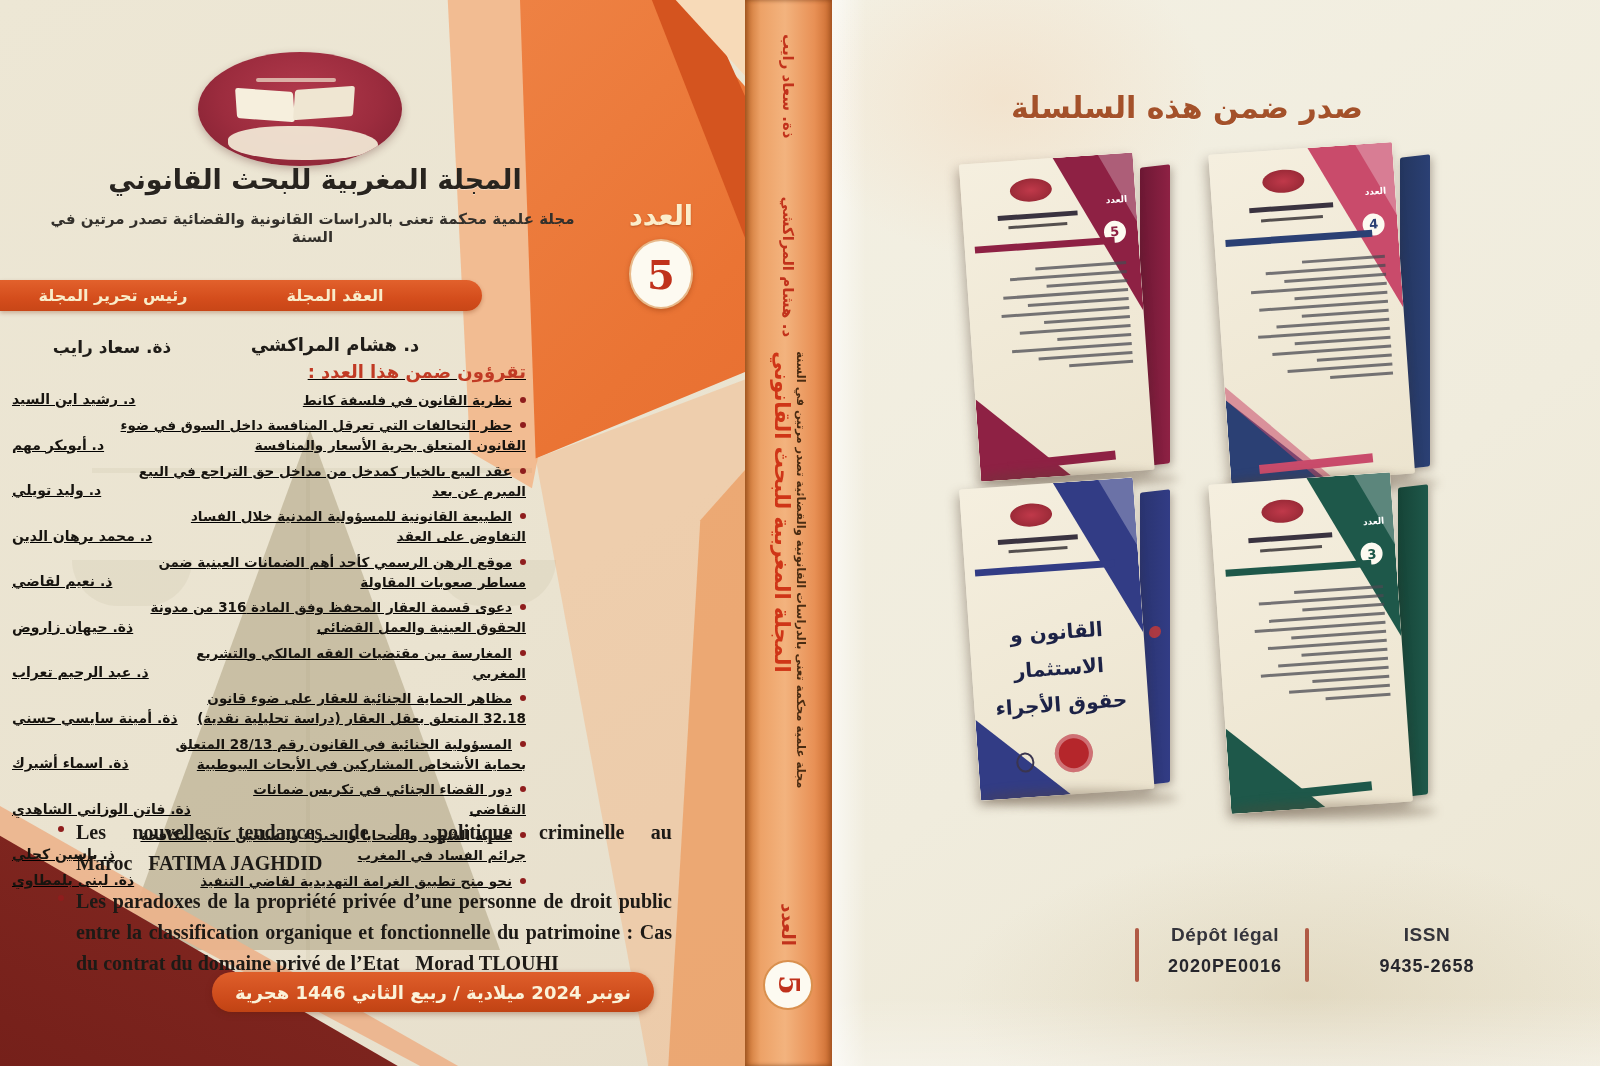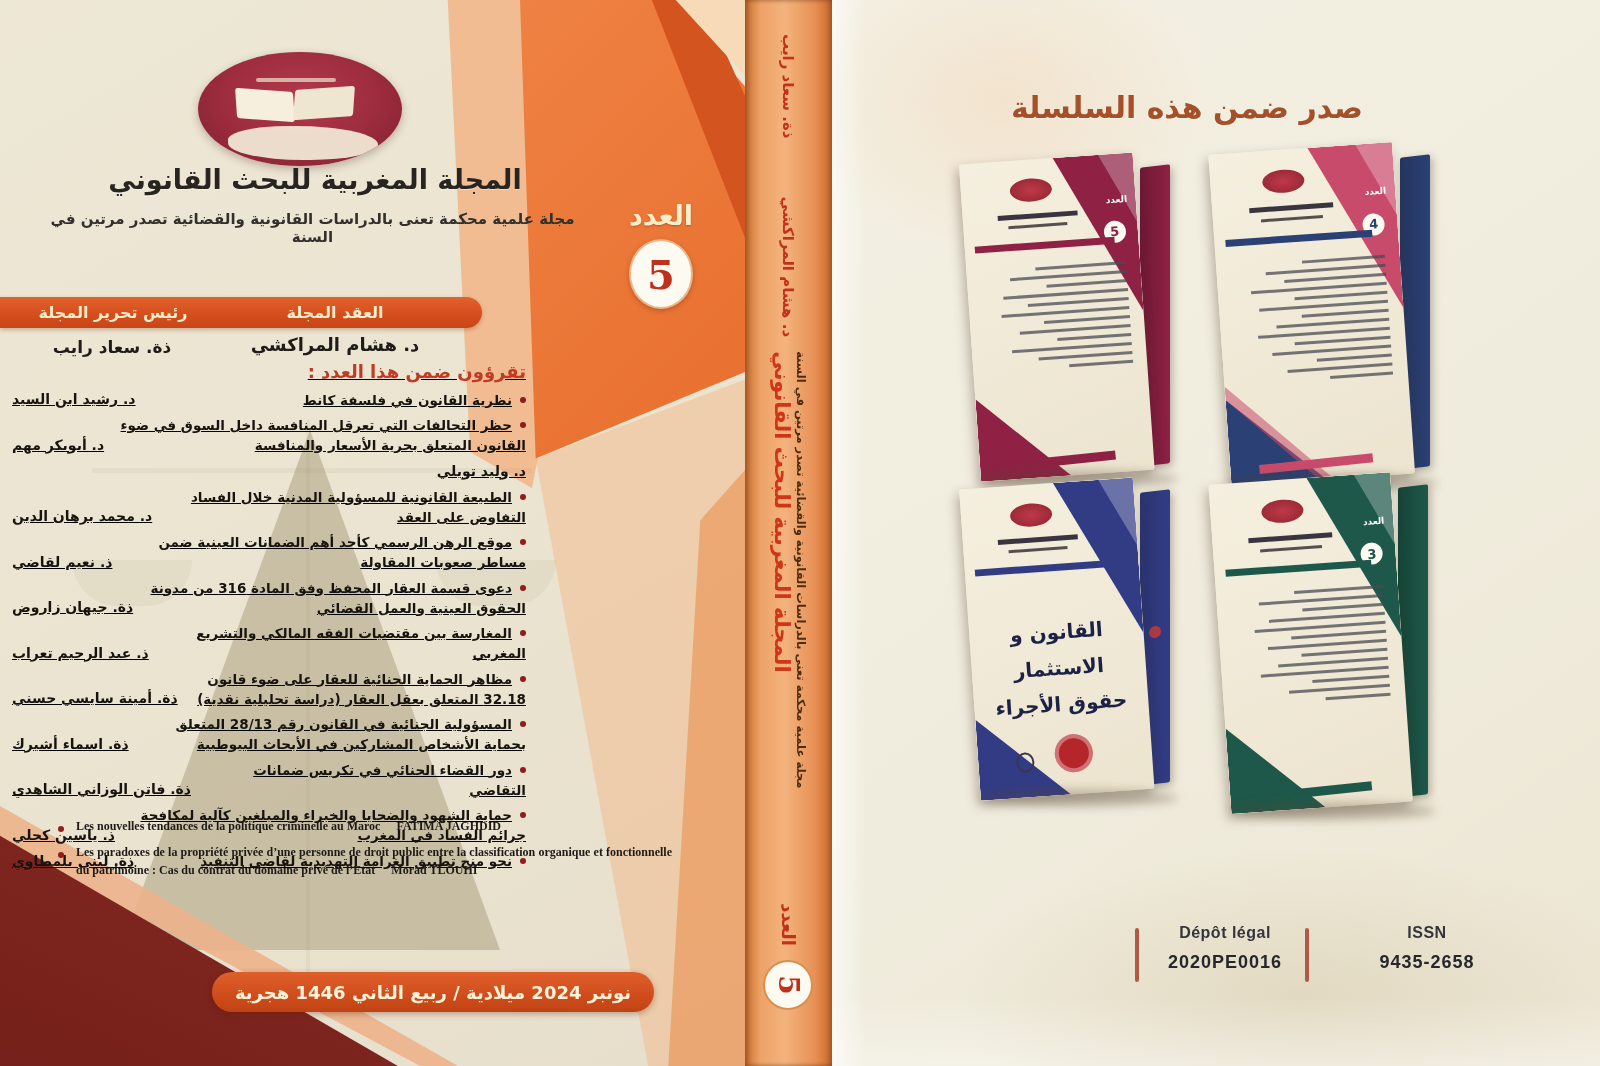--- a/index.html
+++ b/index.html
@@ -37,39 +37,39 @@
             font-size:27px;font-weight:700;color:#28241f;letter-spacing:-.5px;text-shadow:0 1px 0 rgba(255,255,255,.4);}
   .fc-sub{position:absolute;left:40px;top:210px;width:545px;text-align:center;
           font-size:15px;font-weight:700;color:#33302b;}
 
   .issue-blk{position:absolute;left:596px;top:200px;width:130px;text-align:center;}
   .issue-word{font-size:27px;font-weight:700;color:#fbeecb;text-shadow:0 1px 2px rgba(120,40,0,.4);letter-spacing:2px;}
   .issue-oval{margin:8px auto 0;width:60px;height:66px;border-radius:50%;background:#fdfaf1;border:2px solid #e8b98a;
               display:flex;align-items:center;justify-content:center;box-shadow:0 2px 5px rgba(120,40,0,.35);}
   .issue-num{font-family:"DejaVu Serif",serif;font-size:40px;font-weight:700;color:#c0311c;}
 
-  .rolebar{position:absolute;left:0;top:297px;width:482px;height:31px;border-radius:0 17px 17px 0;
+  .rolebar{position:absolute;left:0;top:280px;width:482px;height:31px;border-radius:0 17px 17px 0;
            background:linear-gradient(180deg,#e2612c 0%,#d44d1c 60%,#c84617 100%);box-shadow:0 2px 4px rgba(120,40,0,.3);}
   .rolebar span{position:absolute;top:0;height:31px;line-height:31px;text-align:center;
                 color:#f9ecc9;font-size:16px;font-weight:700;}
   .role-editor{left:18px;width:190px;}
   .role-director{left:240px;width:190px;}
   .name{position:absolute;font-weight:700;color:#1f1c18;text-align:center;}
   .name-director{left:240px;top:334px;width:190px;font-size:18px;}
   .name-editor{left:22px;top:337px;width:180px;font-size:17px;}
 
   .contents{position:absolute;left:12px;top:361px;width:514px;direction:rtl;text-decoration:underline;}
   .contents-head{font-size:18px;font-weight:700;color:#c13a24;margin-bottom:7px;}
   .art{display:flex;align-items:flex-end;gap:10px;margin-bottom:5px;font-weight:700;color:#17140f;}
   .art .t{flex:1;font-size:13.5px;line-height:1.5;}
   .art .t::before{content:"";display:inline-block;width:6px;height:6px;border-radius:50%;background:#8f1d1d;margin-left:8px;vertical-align:2px;}
   .art .a{white-space:nowrap;font-size:14px;line-height:1.5;}
 
   .fr-list{position:absolute;left:58px;top:817px;width:614px;direction:ltr;
-           font-family:"Liberation Serif",serif;font-size:12px;font-weight:700;color:#1d1a16;text-align:justify;line-height:1.55;}
+           font-family:"Liberation Serif",serif;font-size:20px;font-weight:700;color:#1d1a16;text-align:justify;line-height:1.55;}
   .fr-item{margin-bottom:7px;padding-left:18px;position:relative;}
   .fr-item::before{content:"";position:absolute;left:0;top:9px;width:6px;height:6px;border-radius:50%;background:#8f1d1d;}
   .fr-item .fa{margin-left:16px;}
 
   .datebar{position:absolute;left:212px;top:972px;width:442px;height:40px;border-radius:20px;
            background:linear-gradient(180deg,#df5f2b 0%,#cc4a1a 70%,#c04314 100%);
            display:flex;align-items:center;justify-content:center;
            color:#fbf2d8;font-size:18px;font-weight:700;box-shadow:0 2px 6px rgba(100,30,0,.35);direction:rtl;}
 
   
@@ -135,21 +135,21 @@
            box-shadow:inset 0 0 0 4px rgba(255,255,255,.35);}
   .bk-mark{position:absolute;left:22%;bottom:8%;width:14px;height:16px;border:2px solid #3a3550;border-radius:50%;}
 
   .legal{position:absolute;left:0;top:924px;width:768px;height:80px;font-family:"Liberation Sans",sans-serif;}
   .tick{position:absolute;top:4px;width:4px;height:54px;background:#b05a45;border-radius:2px;}
   .tick1{left:303px;}
   .tick2{left:473px;}
   .legal-grp{position:absolute;top:0;text-align:center;color:#34343b;font-weight:700;}
   .grp-depot{left:318px;width:150px;}
   .grp-issn{left:520px;width:150px;}
-  .legal-grp .lbl{font-size:16px;letter-spacing:.5px;}
+  .legal-grp .lbl{font-size:19px;letter-spacing:.5px;}
   .legal-grp .val{font-size:18px;margin-top:10px;color:#26262c;letter-spacing:1px;}
 </style>
 </head>
 <body>
 
 <div class="canvas">
 
   <div class="front" dir="rtl">
 
     <div class="layer chev-pale"></div>
@@ -194,20 +194,21 @@
       <div class="contents-head">تقرؤون ضمن هذا العدد :</div>
       <div class="art">
           <span class="t">نظرية القانون في فلسفة كانط</span>
           <span class="a">د. رشيد ابن السيد</span>
         </div>
       <div class="art">
           <span class="t">حظر التحالفات التي تعرقل المنافسة داخل السوق في ضوء القانون المتعلق بحرية الأسعار والمنافسة</span>
           <span class="a">د. أبوبكر مهم</span>
         </div>
       <div class="art">
+          <span class="t">عقد البيع بالخيار كمدخل من مداخل حق التراجع في البيع المبرم عن بعد</span>
           <span class="a">د. وليد تويلي</span>
         </div>
       <div class="art">
           <span class="t">الطبيعة القانونية للمسؤولية المدنية خلال الفساد التفاوض على العقد</span>
           <span class="a">د. محمد برهان الدين</span>
         </div>
       <div class="art">
           <span class="t">موقع الرهن الرسمي كأحد أهم الضمانات العينية ضمن مساطر صعوبات المقاولة</span>
           <span class="a">ذ. نعيم لقاضي</span>
         </div>

